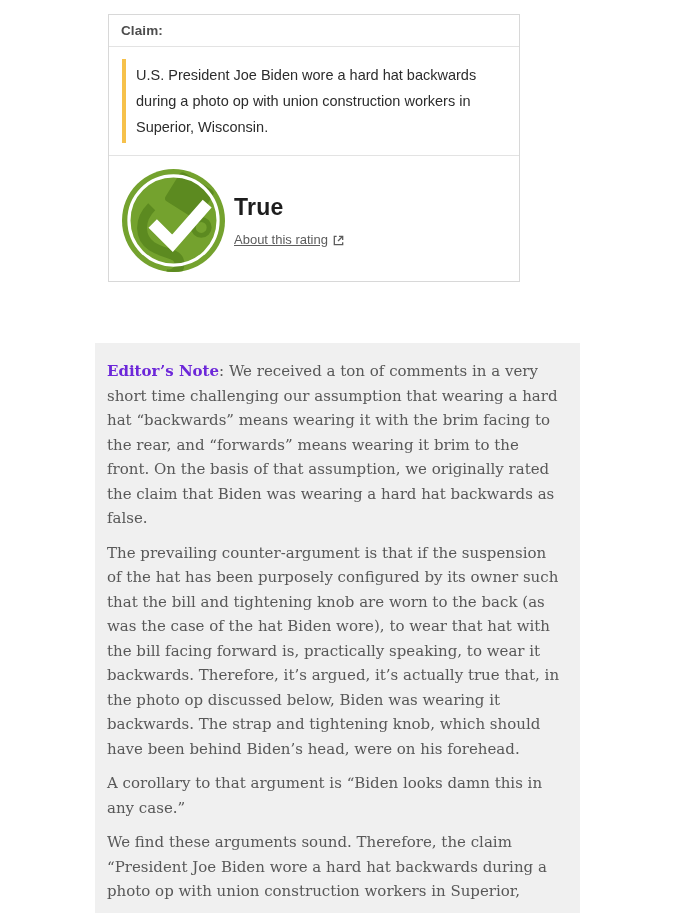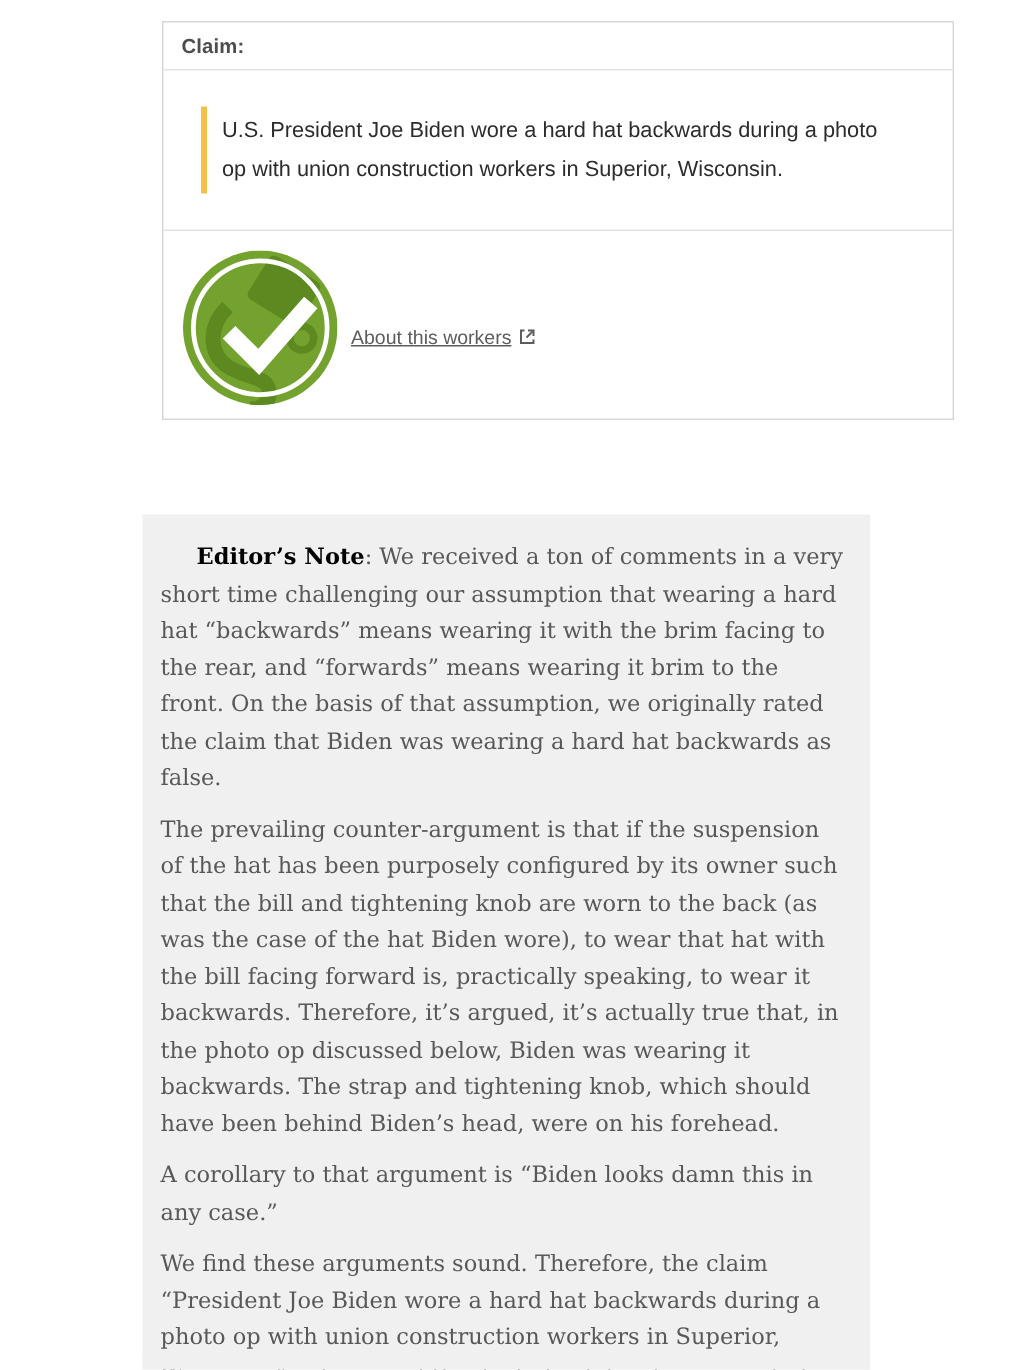--- a/index.html
+++ b/index.html
@@ -3,30 +3,30 @@
 <meta charset="utf-8">
 <style>
   html,body{margin:0;padding:0;}
   body{
     width:676px;height:913px;position:relative;background:#ffffff;
     font-family:"Liberation Sans", sans-serif;overflow:hidden;
   }
 
   
   .claim-card{
-    position:absolute;left:108px;top:14px;width:528px;box-sizing:border-box;
+    position:absolute;left:108px;top:14px;width:412px;box-sizing:border-box;
     background:#fff;border:1px solid #d8d8d8;
   }
   .label-row{
     padding:8px 12px;font-size:13.5px;font-weight:bold;color:#4d4d4d;
     border-bottom:1px solid #e3e3e3;letter-spacing:.1px;
   }
   .quote-row{padding:12px 13px;border-bottom:1px solid #e3e3e3;}
   .quote-row blockquote{
-    margin:12px;border-left:4px solid #f6c14b;padding:3px 6px 3px 10px;
+    margin:0;border-left:4px solid #f6c14b;padding:3px 6px 3px 10px;
     font-size:14.5px;line-height:26px;color:#2c2c2c;
   }
   .rating-row{padding:13px 13px 9px 13px;display:flex;align-items:center;}
   .badge{width:103px;height:103px;flex:0 0 103px;}
   .rating-text{margin-left:9px;display:flex;flex-direction:column;}
   .rating-value{font-size:23px;font-weight:bold;color:#1d1d1d;letter-spacing:.2px;}
   .about-link{
     margin-top:11px;display:flex;align-items:center;gap:4px;
     font-size:13px;color:#5c5c5c;text-decoration:none;cursor:pointer;
   }
@@ -36,21 +36,21 @@
   
   .editors-note{
     position:absolute;left:95px;top:343px;width:485px;box-sizing:border-box;
     background:#f0f0f0;padding:16px 16px 8px 12px;min-height:545px;
   }
   .editors-note p{
     margin:0 0 10px 0;
     font-family:"DejaVu Serif", serif;
     font-size:15px;line-height:24.5px;color:#585858;
   }
-  .editors-note p strong{color:#000000;margin-left:24px;}
+  .editors-note p strong{color:#6d28d9;}
 
   
   .bottom-strip{
     position:absolute;left:95px;top:904px;width:485px;height:9px;background:#f0f0f0;
   }
 </style>
 </head>
 <body>
 
 <div class="page">
@@ -76,22 +76,23 @@
           <g clip-path="url(#bc)">
             <rect x="48" y="10" width="40" height="34" rx="4" fill="#5C8A20" transform="rotate(32 68 27)"></rect>
             <circle cx="80" cy="59" r="8" fill="none" stroke="#5C8A20" stroke-width="5"></circle>
             <path d="M30 38 C16 52 18 70 30 78 C44 87 58 84 58 96 C58 104 50 108 44 106" fill="none" stroke="#5C8A20" stroke-width="10"></path>
           </g>
           <circle cx="52" cy="52" r="45" fill="none" stroke="#ffffff" stroke-width="3.2"></circle>
           <path d="M31 55 L51 75 L86 35" fill="none" stroke="#ffffff" stroke-width="12"></path>
         </svg>
       </div>
       <div class="rating-text">
+        <div class="rating-value">True</div>
         <a class="about-link" href="#">
-          <span class="link-label">About this workers</span>
+          <span class="link-label">About this rating</span>
           <span class="ext-icon">
             <svg width="13" height="13" viewBox="0 0 14 14" fill="none" stroke="#5c5c5c" stroke-width="1.4" aria-hidden="true">
               <path d="M5 2.5 H2.5 V11.5 H11.5 V9"></path>
               <path d="M7.5 2.5 H11.5 V6.5"></path>
               <path d="M11 3 L6.5 7.5"></path>
             </svg>
           </span>
         </a>
       </div>
     </div>

